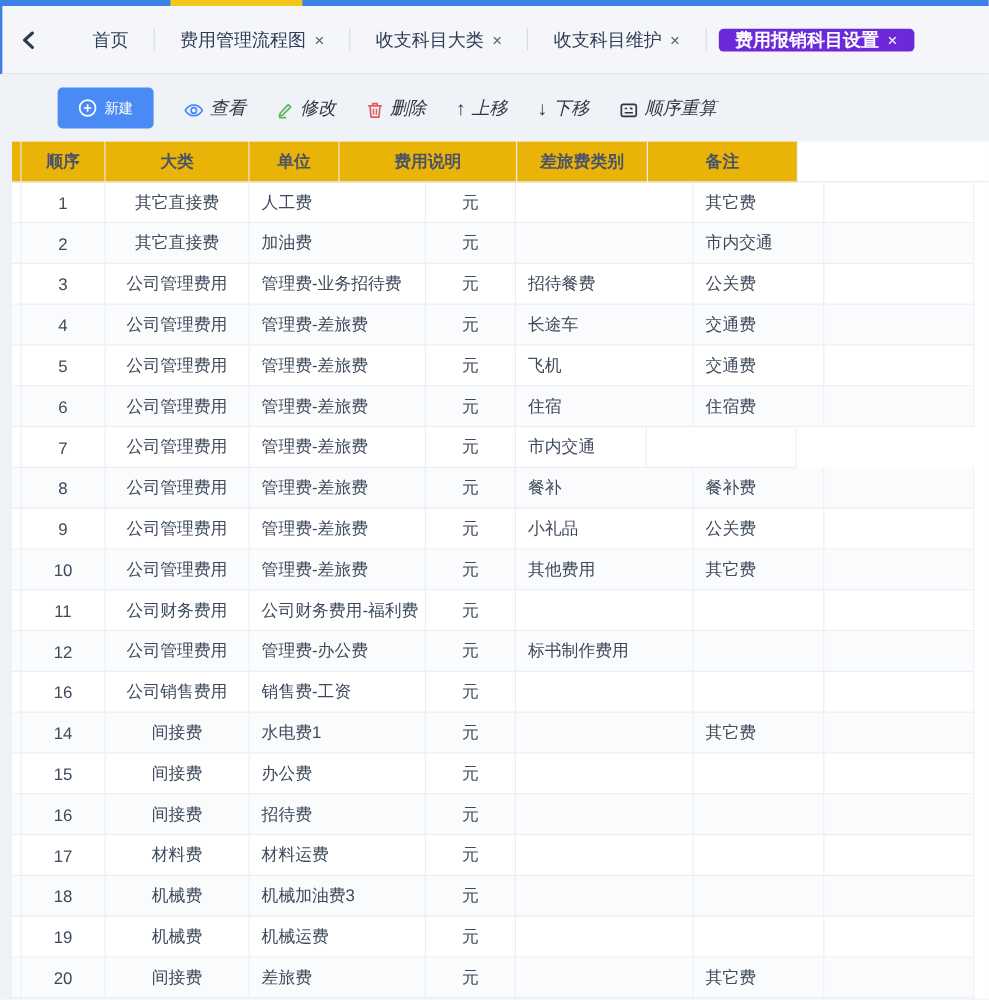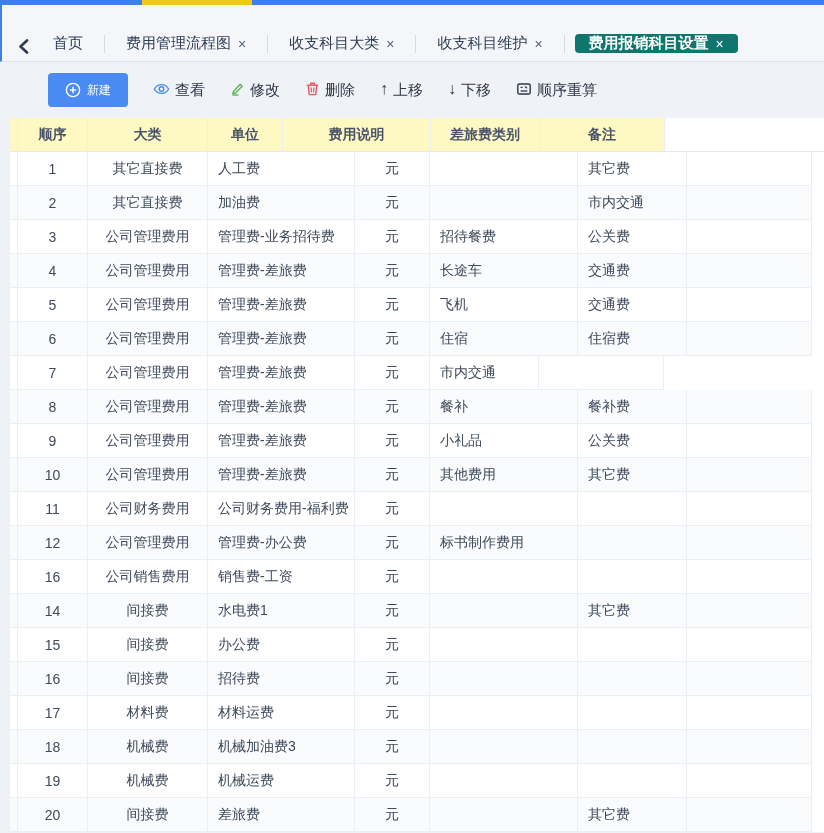--- a/index.html
+++ b/index.html
@@ -6,45 +6,45 @@
   html,body { width:824px; height:833px; overflow:hidden; }
   body { font-family:"Liberation Sans","DejaVu Sans",sans-serif; background:#eef1f5; }
   .screen { position:relative; width:824px; height:833px; overflow:hidden; }
 
   
   .top-strip { position:relative; height:5px; background:#3c80e8; }
   .strip-accent { position:absolute; left:142px; top:0; width:110px; height:5px; background:#f2c71d; }
 
   
   .tabbar { height:57px; background:#f5f6f9; border-bottom:1px solid #e0e4ea;
-            border-left:2px solid #3c80e8; display:flex; align-items:flex-end; padding:0 8px; }
+            border-left:2px solid #3c80e8; display:flex; align-items:center; padding:0 8px;gap:24px; }
   .back-btn { width:26px; height:30px; display:flex; align-items:center; justify-content:center; cursor:pointer; }
   .tabs { display:flex; align-items:center; margin-left:6px; }
   .tab { display:inline-flex; align-items:center; gap:7px; padding:8px 11px; font-size:15px;
          color:#2e3c55; cursor:pointer; white-space:nowrap; border-radius:4px; }
   .tab .tab-close { font-size:14px; line-height:1; color:#55627a; }
-  .tab.active { background:#0f766e; color:#fff; font-weight:bold; padding:0 14px; }
+  .tab.active { background:#6d28d9; color:#fff; font-weight:bold; padding:0 14px; }
   .tab.active .tab-close { color:#fff; font-weight:normal; }
   .tab-sep { width:1px; height:18px; background:#d6dbe3; margin:0 10px; }
 
   
   .toolbar { height:56px; background:#eff2f6; display:flex; align-items:center; padding-left:48px; }
   .btn-primary { display:inline-flex; align-items:center; gap:6px; background:#4a8af4; color:#fff;
                  border:none; border-radius:4px; padding:0 17px; height:34px; font-size:12px;
                  font-family:inherit; cursor:pointer; }
-  .tool-btn { display:inline-flex; align-items:flex-start; gap:5px; background:transparent; border:none;
-              font-size:15px; color:#2f3645; font-family:inherit; cursor:pointer; margin-left:25px; }
+  .tool-btn { display:inline-flex; align-items:flex-end; gap:5px; background:transparent; border:none;
+              font-size:15px; color:#2f3645; font-family:inherit; cursor:pointer; margin-left:25px;font-style:italic; }
   .tool-btn .arrow-glyph { font-size:16px; font-weight:bold; color:#2f3645; line-height:1; }
 
   
   .table-wrap { margin-left:10px; width:814px; background:#fff; }
   .t-row { display:flex; height:34px; align-items:stretch; }
   .t-cell { display:flex; align-items:center; padding:0 10px; font-size:14px; color:#3e4a5b;
             border-right:1px solid #ebeef3; border-bottom:1px solid #ebeef3; overflow:hidden; white-space:nowrap; }
-  .t-head .t-cell { background:#fef9c3; color:#49536a; font-weight:bold; justify-content:center;
+  .t-head .t-cell { background:#eab308; color:#49536a; font-weight:bold; justify-content:center;
                     border-bottom:1px solid #e4e8ef; }
   .c-lead   { width:8px;  padding:0; }
   .c-seq    { width:70px; justify-content:center; }
   .c-cat    { width:120px; justify-content:center; }
   .c-name   { width:147px; }
   .c-unit   { width:75px; justify-content:center; }
   .c-desc   { width:148px; }
   .c-travel { width:109px; }
   .c-remark { width:125px; }
   .c-gutter { flex:1; border-right:none; border-bottom:none; background:#fff; padding:0; }

